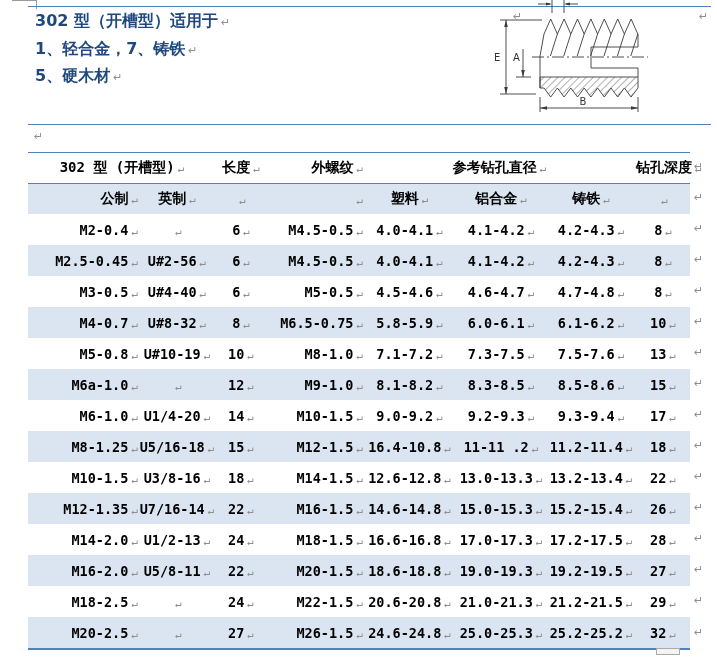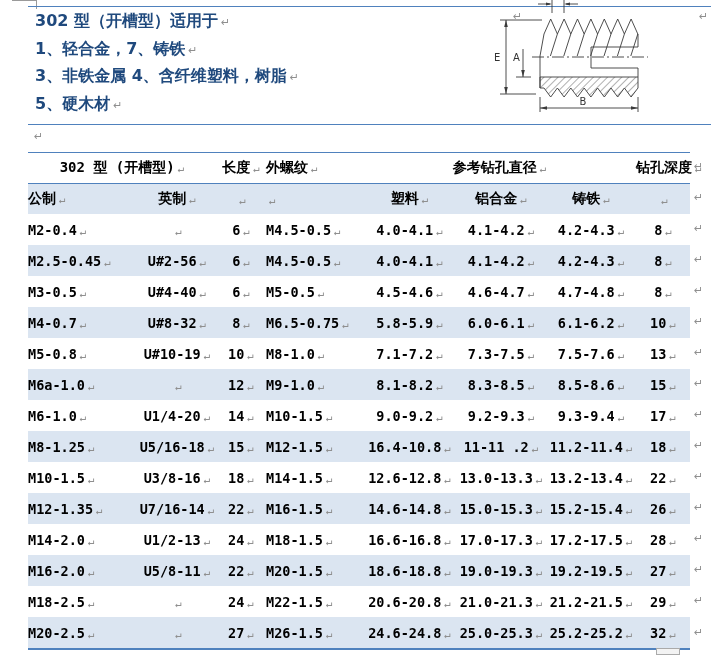--- a/index.html
+++ b/index.html
@@ -30,40 +30,39 @@
              table-layout:fixed;border-top:1.4px solid var(--accent);
              border-bottom:2.6px solid var(--accent);
              font-family:"DejaVu Sans Mono","DejaVu Sans",sans-serif;color:#000;}
   table.spec th,table.spec td{padding:0;white-space:nowrap;overflow:visible;font-weight:bold;}
   table.spec thead th{height:30px;font-size:14px;}
   table.spec thead tr.h1 th{border-bottom:1.4px solid var(--accent);}
   table.spec thead tr.h2 th{background:var(--band);}
   table.spec tbody td{height:31px;font-size:13.5px;}
   table.spec tbody tr:nth-child(even){background:var(--band);}
   .a-c{text-align:center;}
-  .a-l{text-align:left;}
+  .a-l{text-align:right;}
   .p8{padding-left:8px;}
   .p12{padding-left:12px;}
   .p18{padding-left:18px;}
   .right-marks{position:absolute;left:694px;top:152px;width:22px;height:500px;}
   .right-marks .pmark{position:absolute;margin:0;}
   .drawing text{font-family:"DejaVu Sans","Liberation Sans",sans-serif;font-size:10px;fill:#333;}
 </style>
 </head>
 <body>
 
 <div class="page" style="--accent: #4f81bd; --band: #dbe5f1; --title: #1f497d; --markgray: #8f8f8f;">
 
   <div class="tl-handle"></div>
   <div class="rule rule-top"></div>
 
   <div class="intro">
     <div><span>302 型（开槽型）适用于</span><span class="pmark">↵</span></div>
     <div><span>1、轻合金，7、铸铁</span><span class="pmark">↵</span></div>
-    <div><span>3、非铁金属 4、含纤维塑料，树脂</span><span class="pmark">↵</span></div>
     <div><span>5、硬木材</span><span class="pmark">↵</span></div>
   </div>
 
   <span class="pmark draw-mark-left">↵</span>
   <span class="pmark draw-mark-right">↵</span>
 
   <svg class="drawing" viewBox="0 0 184 122" xmlns="http://www.w3.org/2000/svg">
     <defs>
       <pattern id="hatch" width="5" height="5" patternUnits="userSpaceOnUse" patternTransform="rotate(45)">
         <line x1="0" y1="0" x2="0" y2="5" stroke="#3a3a3a" stroke-width="0.8"></line>

